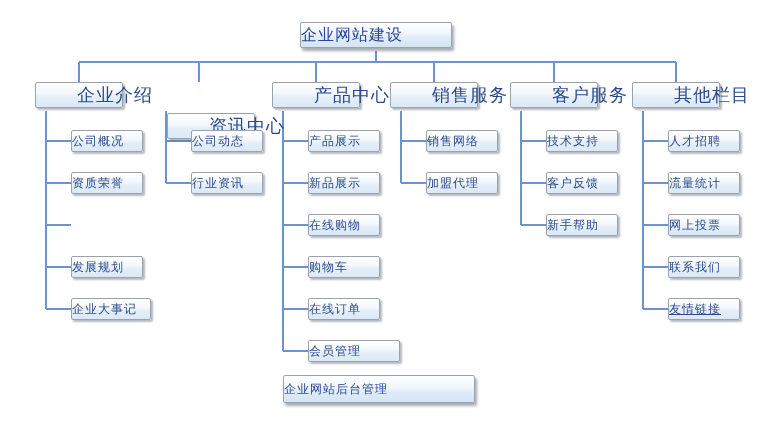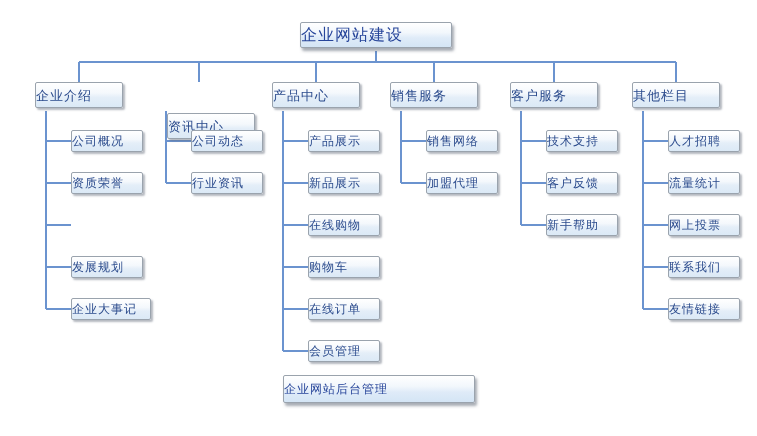--- a/index.html
+++ b/index.html
@@ -31,21 +31,21 @@
     text-align:center;
   }
   .node .lbl{display:block;line-height:1;}
   .node.root{
     font-size:16px;
     color:#27459a;
     border:1px solid #9aa3ad;
     background:linear-gradient(to bottom,#ffffff 0%,#f2f7fc 40%,#dfebf8 62%,#d4e5f5 100%);
     box-shadow:2px 3px 3px rgba(80,90,105,.5);
   }
-  .node.branch{font-size:13px;}
+  .node.branch{font-size:18px;padding-left:41px;}
   .node.leaf{font-size:12px;}
   .node.footer{
     font-size:12px;
     color:#27459a;
     background:linear-gradient(to bottom,#ffffff 0%,#f2f7fc 40%,#dfebf8 62%,#d4e5f5 100%);
     box-shadow:2px 3px 3px rgba(80,90,105,.5);
   }
 </style>
 </head>
 <body>
@@ -128,21 +128,21 @@
     </div>
     <div class="node leaf" style="left: 308px; top: 172px; width: 72px; height: 22px;">
       <span class="lbl">新品展示</span>
     </div>
     <div class="node leaf" style="left: 308px; top: 256px; width: 72px; height: 22px;">
       <span class="lbl">购物车</span>
     </div>
     <div class="node leaf" style="left: 308px; top: 298px; width: 72px; height: 22px;">
       <span class="lbl">在线订单</span>
     </div>
-    <div class="node leaf" style="left: 308px; top: 340px; width: 72px; height: 22px;">
+    <div class="node leaf" style="left: 308px; top: 340px; width: 92px; height: 22px;">
       <span class="lbl">会员管理</span>
     </div>
     <div class="node branch" style="left: 390px; top: 82px; width: 88px; height: 26px;">
       <span class="lbl">销售服务</span>
     </div>
     <div class="node leaf" style="left: 426px; top: 130px; width: 72px; height: 22px;">
       <span class="lbl">销售网络</span>
     </div>
     <div class="node leaf" style="left: 426px; top: 172px; width: 72px; height: 22px;">
       <span class="lbl">加盟代理</span>
@@ -167,19 +167,19 @@
     </div>
     <div class="node leaf" style="left: 668px; top: 172px; width: 72px; height: 22px;">
       <span class="lbl">流量统计</span>
     </div>
     <div class="node leaf" style="left: 668px; top: 214px; width: 72px; height: 22px;">
       <span class="lbl">网上投票</span>
     </div>
     <div class="node leaf" style="left: 668px; top: 256px; width: 72px; height: 22px;">
       <span class="lbl">联系我们</span>
     </div>
-    <div class="node leaf" style="left: 668px; top: 298px; width: 72px; height: 22px;">
+    <div class="node leaf" style="left: 668px; top: 298px; width: 72px; height: 22px; text-decoration: underline;">
       <span class="lbl">友情链接</span>
     </div>
     <div class="node footer" style="left: 283px; top: 375px; width: 192px; height: 28px;">
       <span class="lbl">企业网站后台管理</span>
     </div>
   </div>
 
 </body></html>

